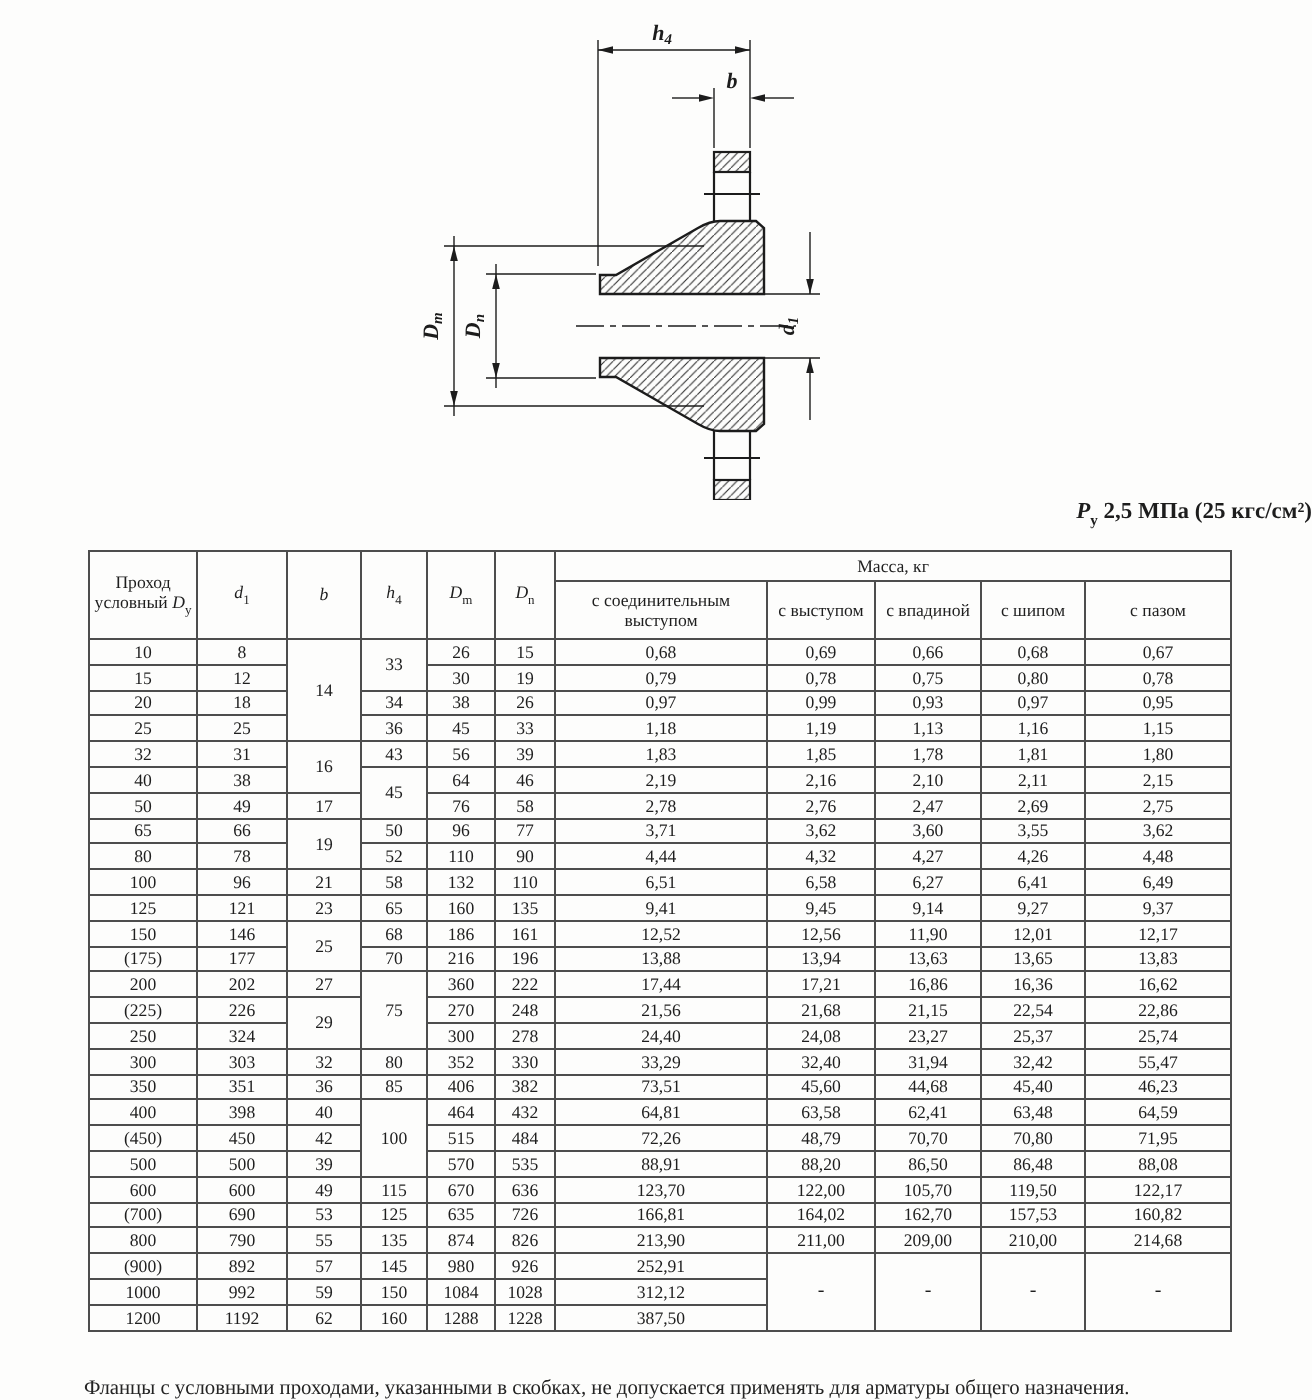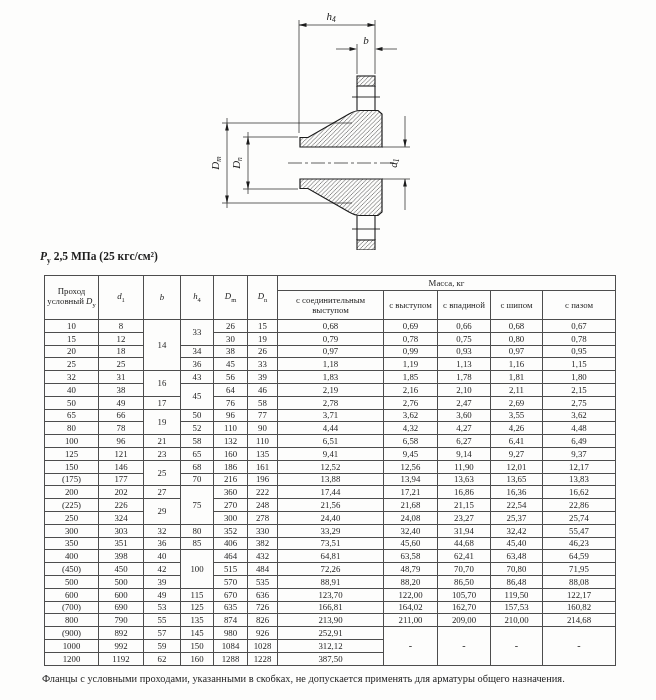--- a/index.html
+++ b/index.html
@@ -2,25 +2,25 @@
 <html><head>
 <meta charset="utf-8">
 <style>
   html,body{margin:0;padding:0;}
   body{
     width:656px;height:700px;position:relative;overflow:hidden;
     background:#fdfdfc;color:#222;
     font-family:"Liberation Serif","DejaVu Serif",serif;
   }
   
-  .drawing-wrap{position:absolute;top:0;left:0;width:656px;height:250px;}
+  .drawing-wrap{position:absolute;top:0;left:0;width:656px;height:250px;font-weight:bold;}
   .drawing-wrap svg{display:block;}
   .caption{
     position:absolute;top:250px;left:0;width:656px;height:18px;
-    text-align:left;padding-left:40px;box-sizing:border-box;
+    text-align:right;padding-left:40px;box-sizing:border-box;
     font-size:11.5px;font-weight:bold;color:#1d1d1d;
   }
   .caption i{font-style:italic;}
   .caption sub,.caption sup{font-size:7.5px;}
   
   table.flange{
     position:absolute;top:275px;left:44px;
     border-collapse:collapse;table-layout:fixed;
     width:571px;
     font-size:8.8px;color:#1e1e1e;
@@ -33,21 +33,21 @@
   }
   table.flange th{white-space:normal;}
   table.flange td{height:11.8px;}
   .hdr-top{height:15px;}
   .hdr-sub th{height:28px;}
   table.flange i{font-style:italic;}
   table.flange sub{font-size:6.5px;}
   td.dash{font-size:10px;}
   
   .footnote{
-    position:absolute;top:672px;left:42px;width:600px;
+    position:absolute;top:688px;left:42px;width:600px;
     font-size:10.4px;color:#242424;line-height:1.25;
   }
 </style>
 </head>
 <body>
 
 <div class="drawing-wrap">
 <svg width="656" height="250" viewBox="0 0 656 250">
   <defs>
     <pattern id="hatch" patternUnits="userSpaceOnUse" width="4.2" height="4.2">

